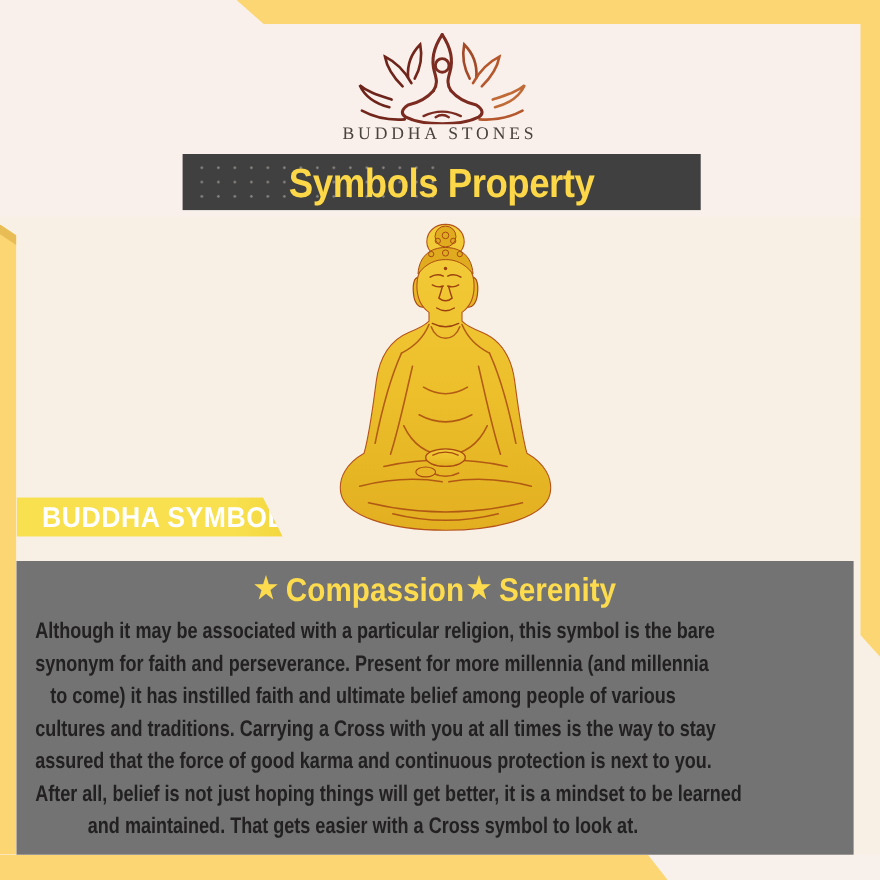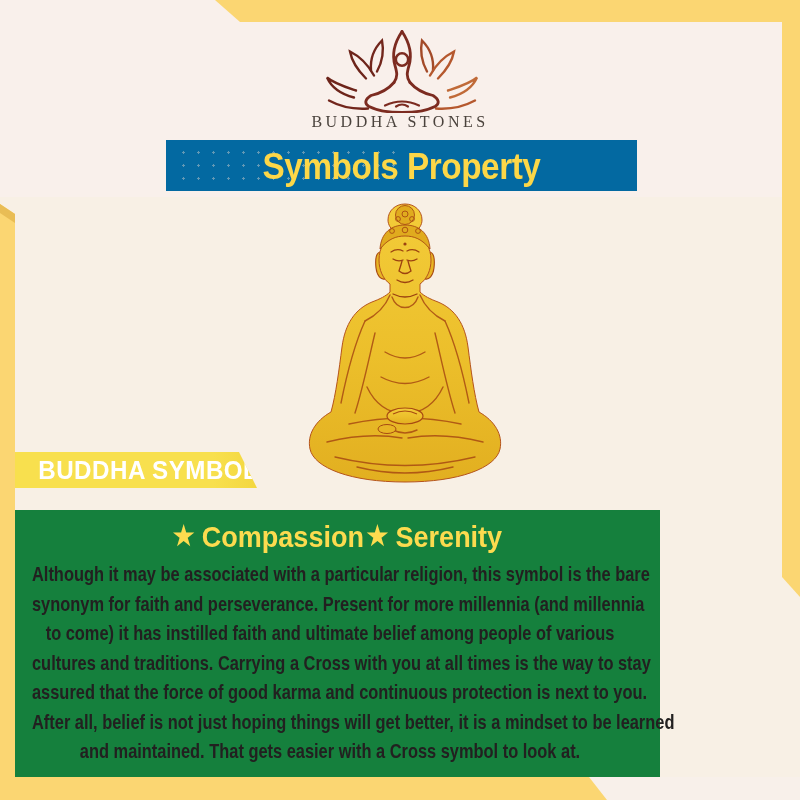--- a/index.html
+++ b/index.html
@@ -22,41 +22,41 @@
   .ribbon-left-fold{position:absolute;left:0;top:204px;width:15px;height:20px;background:#e9bd55;
     clip-path:polygon(0 0,15px 10px,15px 19px,0 9px);}
   .ribbon-bottom{left:0;top:777px;width:800px;height:23px;
     clip-path:polygon(0 0,589px 0,607px 23px,0 23px);}
 
   
   .logo{position:absolute;left:322px;top:26px;width:160px;height:87px;}
   .brand{position:absolute;left:0;top:113px;width:800px;text-align:center;
     font-family:"Liberation Serif", serif;font-size:16px;letter-spacing:3.5px;
     color:#4a423c;font-weight:400;}
-  .title-band{position:absolute;left:166px;top:140px;width:471px;height:51px;background:#0369a1;}
+  .title-band{position:absolute;left:166px;top:140px;width:471px;height:51px;background:#404040;}
   .title-dots{position:absolute;left:10px;top:6px;width:48%;height:40px;opacity:.45;
     background-image:radial-gradient(#d9d2cc 1.2px, transparent 1.4px);
     background-size:15px 13px;}
   .page-title{position:absolute;left:0;top:0;width:100%;height:51px;line-height:53px;
     text-align:center;font-size:37px;font-weight:700;color:#fcd748;
     transform:scaleX(.9);letter-spacing:-.5px;}
 
   
   .buddha{position:absolute;left:297px;top:202px;width:220px;height:290px;}
 
   
   .section-ribbon{position:absolute;left:15px;top:452px;width:242px;height:36px;
     background:linear-gradient(90deg,#f8e04e 82%,#f3d73e 100%);
     clip-path:polygon(0 0,224px 0,242px 36px,0 36px);}
   .section-label{display:block;line-height:37px;padding-left:25px;color:#ffffff;
     font-size:26px;font-weight:700;letter-spacing:.5px;transform:scaleX(.93);
     transform-origin:0 50%;white-space:nowrap;}
 
   
-  .panel{position:absolute;left:15px;top:510px;width:645px;height:267px;background:#15803d;}
+  .panel{position:absolute;left:15px;top:510px;width:761px;height:267px;background:#737373;}
   .traits{position:absolute;left:0;top:6px;width:100%;height:40px;line-height:42px;
     text-align:center;color:#fcdb4f;font-size:30px;font-weight:700;
     transform:scaleX(.9);white-space:nowrap;}
   .traits .star{font-size:27px;position:relative;top:-2px;}
   .traits .star.first{margin-right:8px;}
   .traits .star.second{margin-left:3px;margin-right:8px;}
   .body-text{position:absolute;left:17px;top:49px;width:745px;text-align:center;}
   .body-line{white-space:nowrap;font-size:20.5px;font-weight:700;color:#222020;
     line-height:29.5px;transform:scaleX(.8);transform-origin:0 50%;
     letter-spacing:0;}

